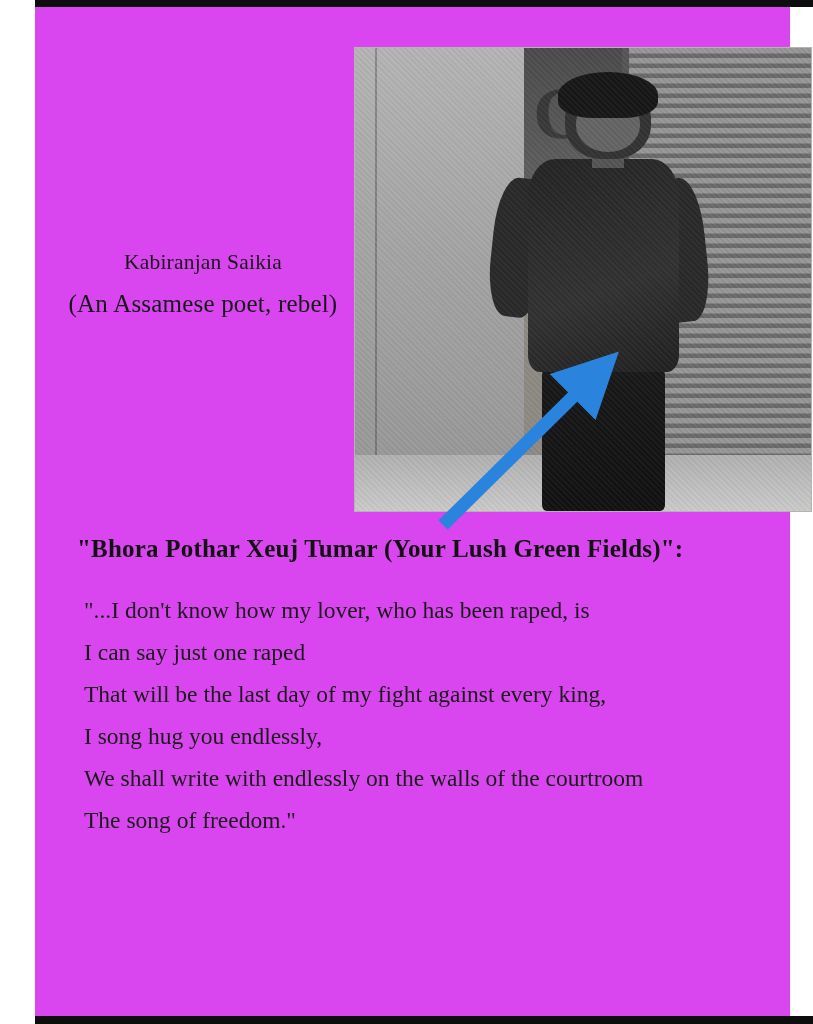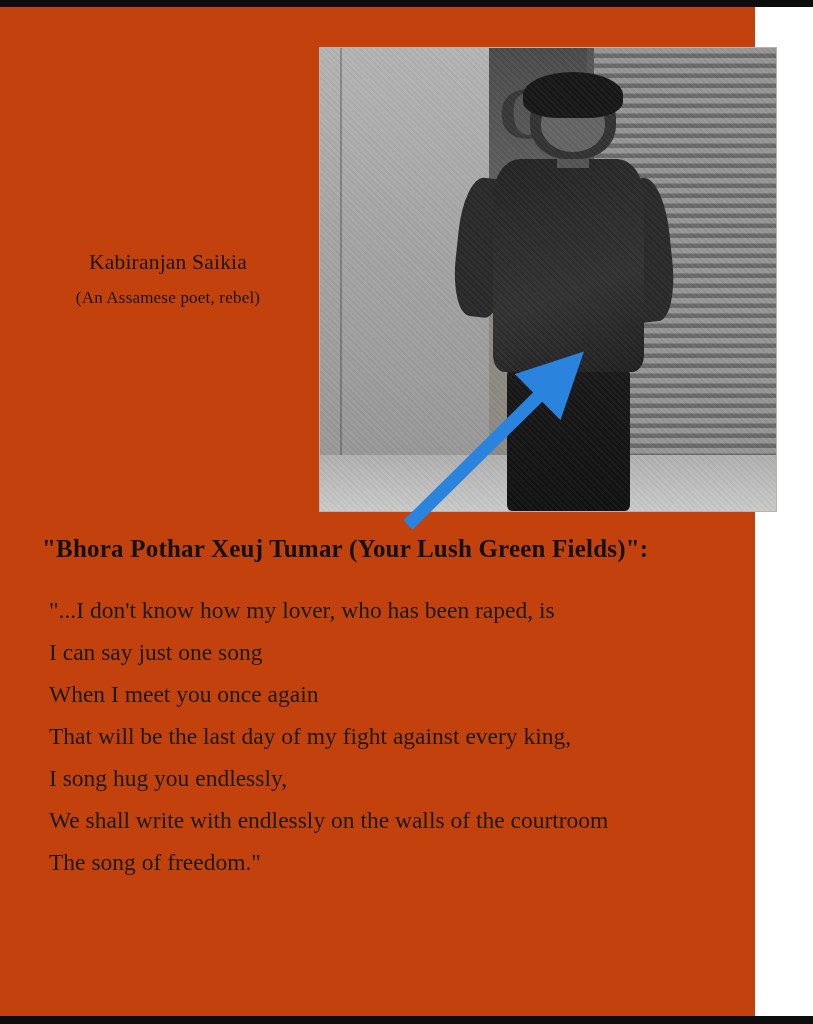--- a/index.html
+++ b/index.html
@@ -12,22 +12,23 @@
     height: 1024px;
     font-family: "Liberation Serif", serif;
     color: #1a1a1a;
     overflow: hidden;
     position: relative;
   }
   .page {
     position: relative;
     width: 755px;
     height: 1024px;
-    background: #c2410c;
+    background: #d946ef;
     box-sizing: border-box;
+    margin-left: 35px;
   }
   
   .edge-top {
     position: absolute;
     top: 0; left: 0;
     width: 813px;
     height: 7px;
     background: #0d0d0d;
   }
   .edge-bottom {
@@ -54,21 +55,21 @@
     width: 300px;
     text-align: center;
     line-height: 1.62;
   }
   .caption-name {
     font-size: 21.5px;
     letter-spacing: 0.2px;
     color: #17171a;
   }
   .caption-sub {
-    font-size: 17px;
+    font-size: 25px;
     letter-spacing: 0.2px;
     color: #17171a;
     margin-top: 4px;
   }
 
   
   .photo-frame {
     position: absolute;
     left: 319px;
     top: 40px;
@@ -310,22 +311,21 @@
         </marker>
       </defs>
       <line x1="28" y1="178" x2="178" y2="30" stroke="#2a84dd" stroke-width="13" stroke-linecap="butt" marker-end="url(#arrowhead)"></line>
     </svg>
   </div>
 
   <div class="poem">
     <h2 class="poem-title">"Bhora Pothar Xeuj Tumar (Your Lush Green Fields)":</h2>
     <ul class="poem-lines">
       <li>"...I don't know how my lover, who has been raped, is</li>
-      <li>I can say just one song</li>
-      <li>When I meet you once again</li>
+      <li>I can say just one raped</li>
       <li>That will be the last day of my fight against every king,</li>
       <li>I song hug you endlessly,</li>
       <li>We shall write with endlessly on the walls of the courtroom</li>
       <li>The song of freedom."</li>
     </ul>
   </div>
 
   <div class="edge-bottom"></div>
 </div>
 

